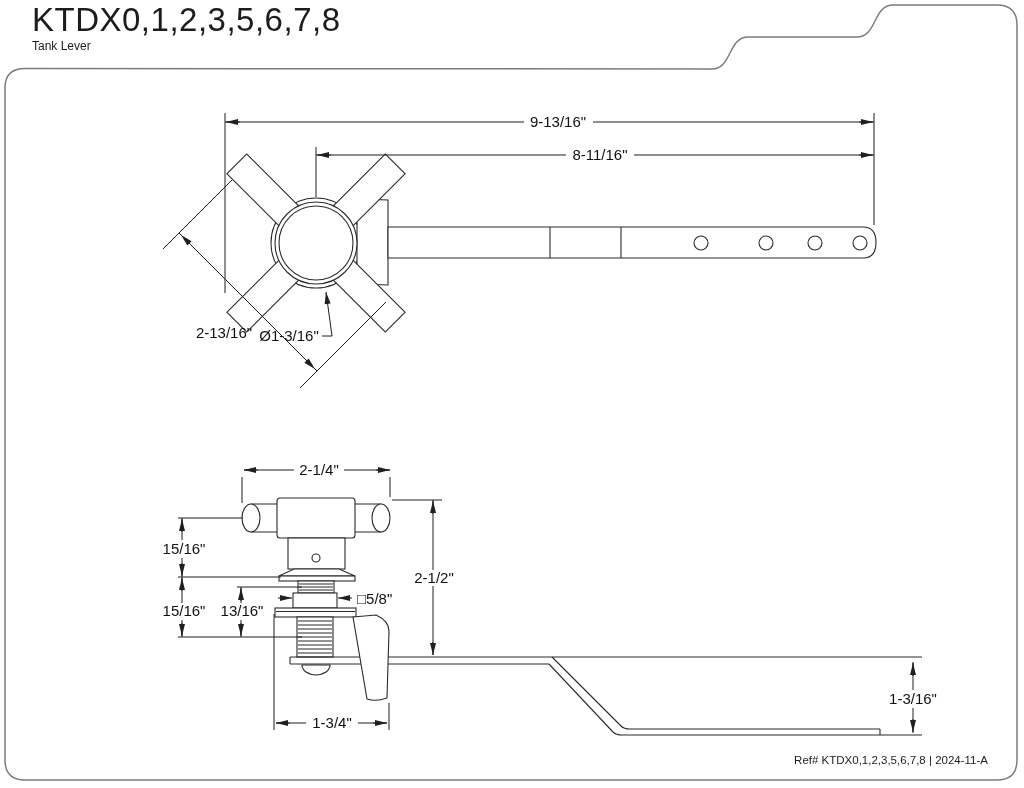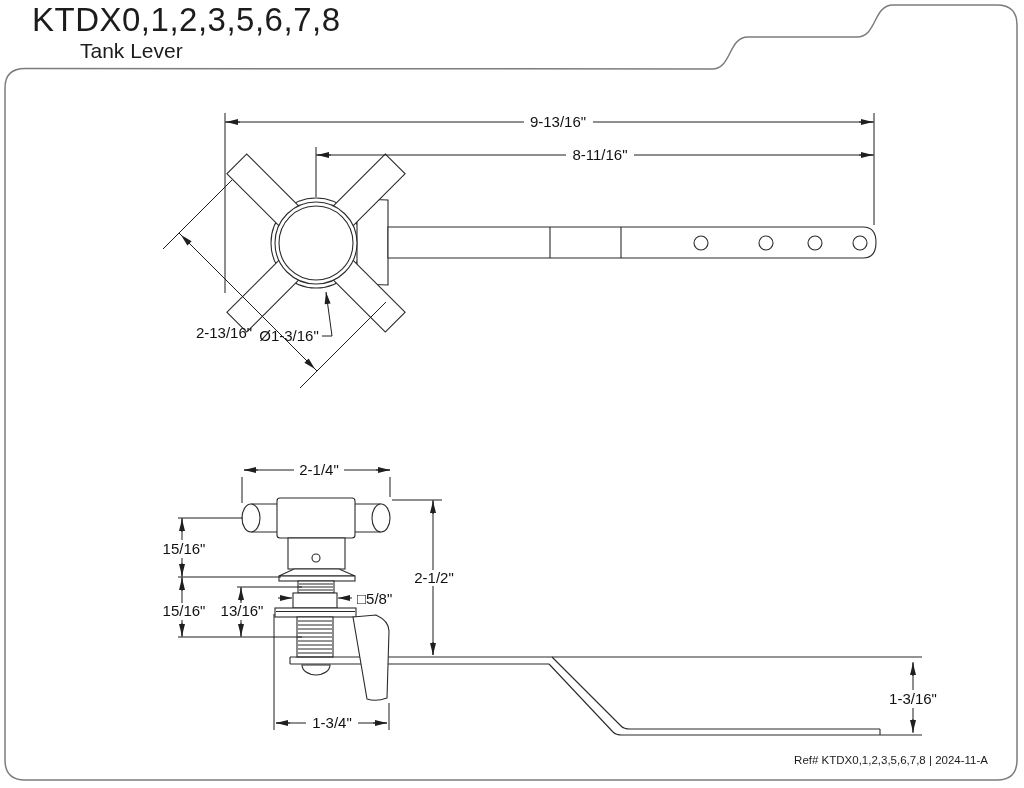--- a/index.html
+++ b/index.html
@@ -1,19 +1,19 @@
 <!DOCTYPE html>
 <html><head>
 <meta charset="utf-8">
 <style>
   html,body{margin:0;padding:0;background:#ffffff;}
   body{width:1024px;height:788px;position:relative;font-family:"Liberation Sans",sans-serif;overflow:hidden;}
   .page-header{position:absolute;left:32px;top:2px;color:#1c1c1c;}
   .page-title{font-size:33px;font-weight:500;letter-spacing:0.5px;line-height:1.1;}
-  .page-subtitle{font-size:21px;font-weight:400;margin-top:1px;color:#1c1c1c;margin-left:48px;}
+  .page-subtitle{font-size:12px;font-weight:400;margin-top:1px;color:#1c1c1c;}
   .ref-footer{position:absolute;right:36px;top:754px;font-size:11.5px;color:#1c1c1c;}
   svg{position:absolute;left:0;top:0;}
   .ln{stroke:#2b2b2b;stroke-width:1.1;fill:none;}
   .shape{stroke:#2b2b2b;stroke-width:1.1;fill:#ffffff;}
   .dim{stroke:#1f1f1f;stroke-width:1;fill:none;}
   .dimtxt{font-size:15px;fill:#111111;font-family:"Liberation Sans",sans-serif;}
   .border{stroke:#7c7c7c;stroke-width:1.5;fill:none;}
 </style>
 </head>
 <body>

